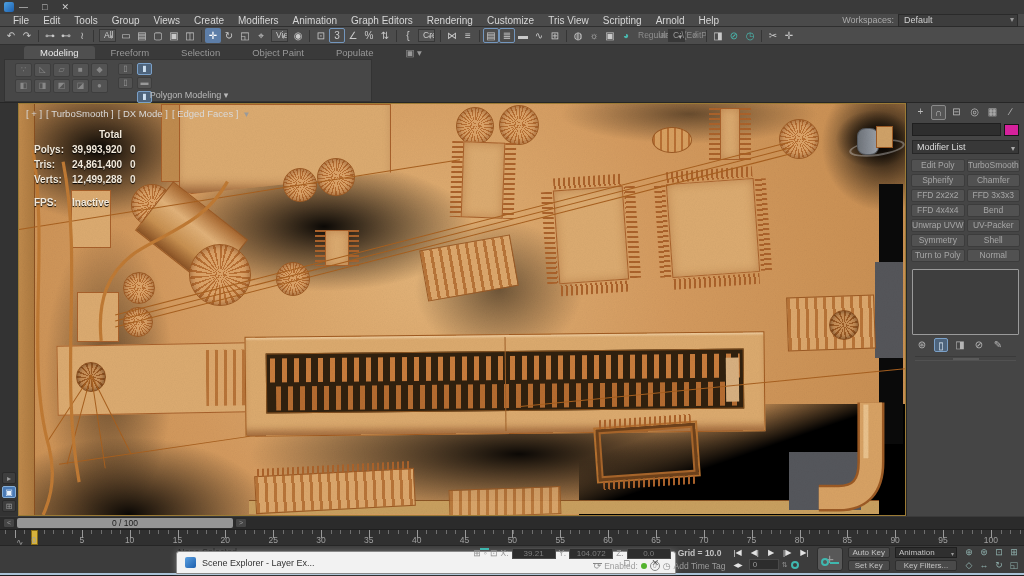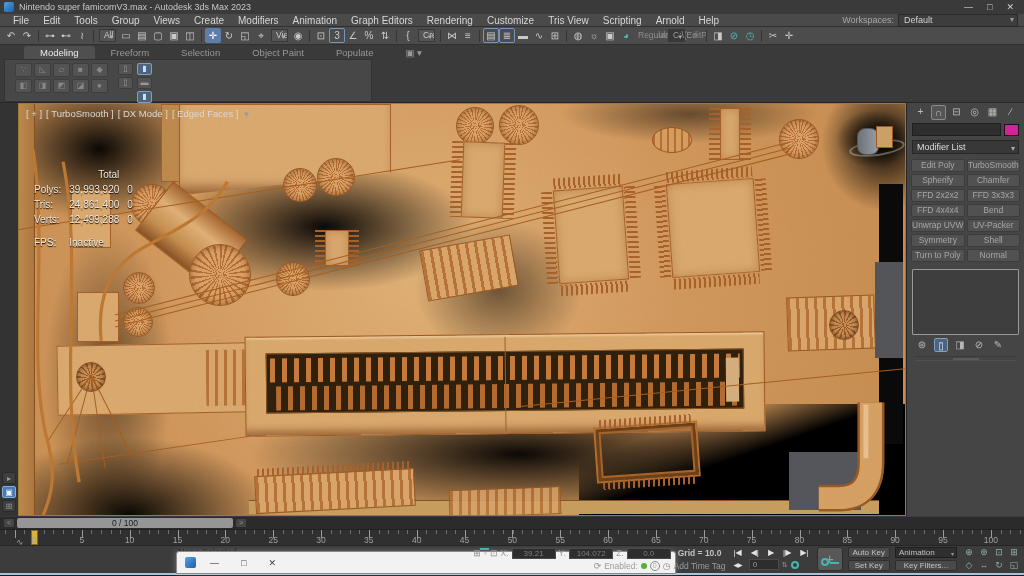--- a/index.html
+++ b/index.html
@@ -85,21 +85,21 @@
   .ribs  { background:repeating-linear-gradient(90deg, #b87438 0 3px, #dca76c 3px 9px); border:1px solid #9c5a24; }
   .qfp-body { position:absolute; inset:12px; background:#dcab70; border:1px solid #a8602a;
     box-shadow:inset 0 0 10px rgba(150,85,35,.4); }
   .fr-t { position:absolute; top:0; left:13px; right:13px; height:11px; }
   .fr-b { position:absolute; bottom:0; left:13px; right:13px; height:11px; }
   .fr-l { position:absolute; left:0; top:13px; bottom:13px; width:11px; }
   .fr-r { position:absolute; right:0; top:13px; bottom:13px; width:11px; }
   .hud { position:absolute; left:7px; top:4px; z-index:6; color:#d9d9d9; font-size:9.5px; }
   .hud span { margin-right:4px; }
   .stats { position:absolute; left:10px; top:22px; z-index:6; color:#f2e9da; font-size:10px;
-    font-weight:normal; text-shadow:0 1px 1px #000; line-height:13px;margin-top:40px; }
+    font-weight:bold; text-shadow:0 1px 1px #000; line-height:13px; }
   .stats table td { padding:0 3px; }
   .stats .num { text-align:right; }
   .vp-svg, .vp-noise { position:absolute; inset:0; width:100%; height:100%; z-index:4; pointer-events:none; }
   .vp-noise { z-index:5; mix-blend-mode:multiply; opacity:.55; }
 
   
   .cmd-panel { width:118px; background:#454545; border-left:1px solid #262626;
     display:flex; flex-direction:column; }
   .cp-tabs { display:flex; justify-content:space-between; padding:2px 6px 1px; }
   .cp-tabs span { width:15px; height:15px; line-height:14px; text-align:center;
@@ -183,21 +183,20 @@
   .sel-dd::after { content:"▾"; position:absolute; right:2px; top:1px; font-size:6px; color:#999; }
   .nav-grid { display:grid; grid-template-columns:repeat(4,14px); grid-auto-rows:12px; gap:1px; padding-right:3px; }
   .nav-grid span { color:#8fb0ad; font-size:9px; text-align:center; line-height:11px; }
   .bottom-edge { height:2px; background:#a9c2d6; }
 </style>
 </head>
 <body>
 
 <div class="titlebar">
   <div class="app-icon"></div>
-  <div class="title-text">Nintendo super famicomV3.max - Autodesk 3ds Max 2023</div>
   <div class="win-btns">
     <span>—</span>
     <span>□</span>
     <span>✕</span>
   </div>
 </div>
 
 <div class="menubar">
   <div class="menus">
       <span class="">File</span>
@@ -301,20 +300,21 @@
       </div>
     <div class="rp-col">
         <span class="">▯</span>
         <span class="">▯</span>
       </div>
     <div class="rp-col">
         <span class="hl">▮</span>
         <span class="">▬</span>
         <span class="hl">▮</span>
       </div>
+    <div class="rp-label">Polygon Modeling ▾</div>
   </div>
 </div>
 
 <div class="main-row">
   <div class="left-strip">
       <span class="lay">▸</span>
       <span class="lay active">▣</span>
       <span class="lay">⊞</span>
     </div>
 
@@ -570,20 +570,21 @@
       <span class="">95</span>
       <span class="">100</span>
     </div>
 </div>
 
 <div class="statusbar">
   <div class="status-text">None Selected</div>
 
   <div class="sx-win">
     <div class="sx-icon"></div>
+    <div class="sx-title">Scene Explorer - Layer Ex...</div>
     <span class="wbtn">—</span>
     <span class="wbtn">□</span>
     <span class="wbtn">✕</span>
   </div>
 
   <div class="sb-right">
     <div class="sb-col">
       <div class="sb-row">
         <span class="sb-ic">⊞</span>
         <span class="sb-ic">◦</span>

